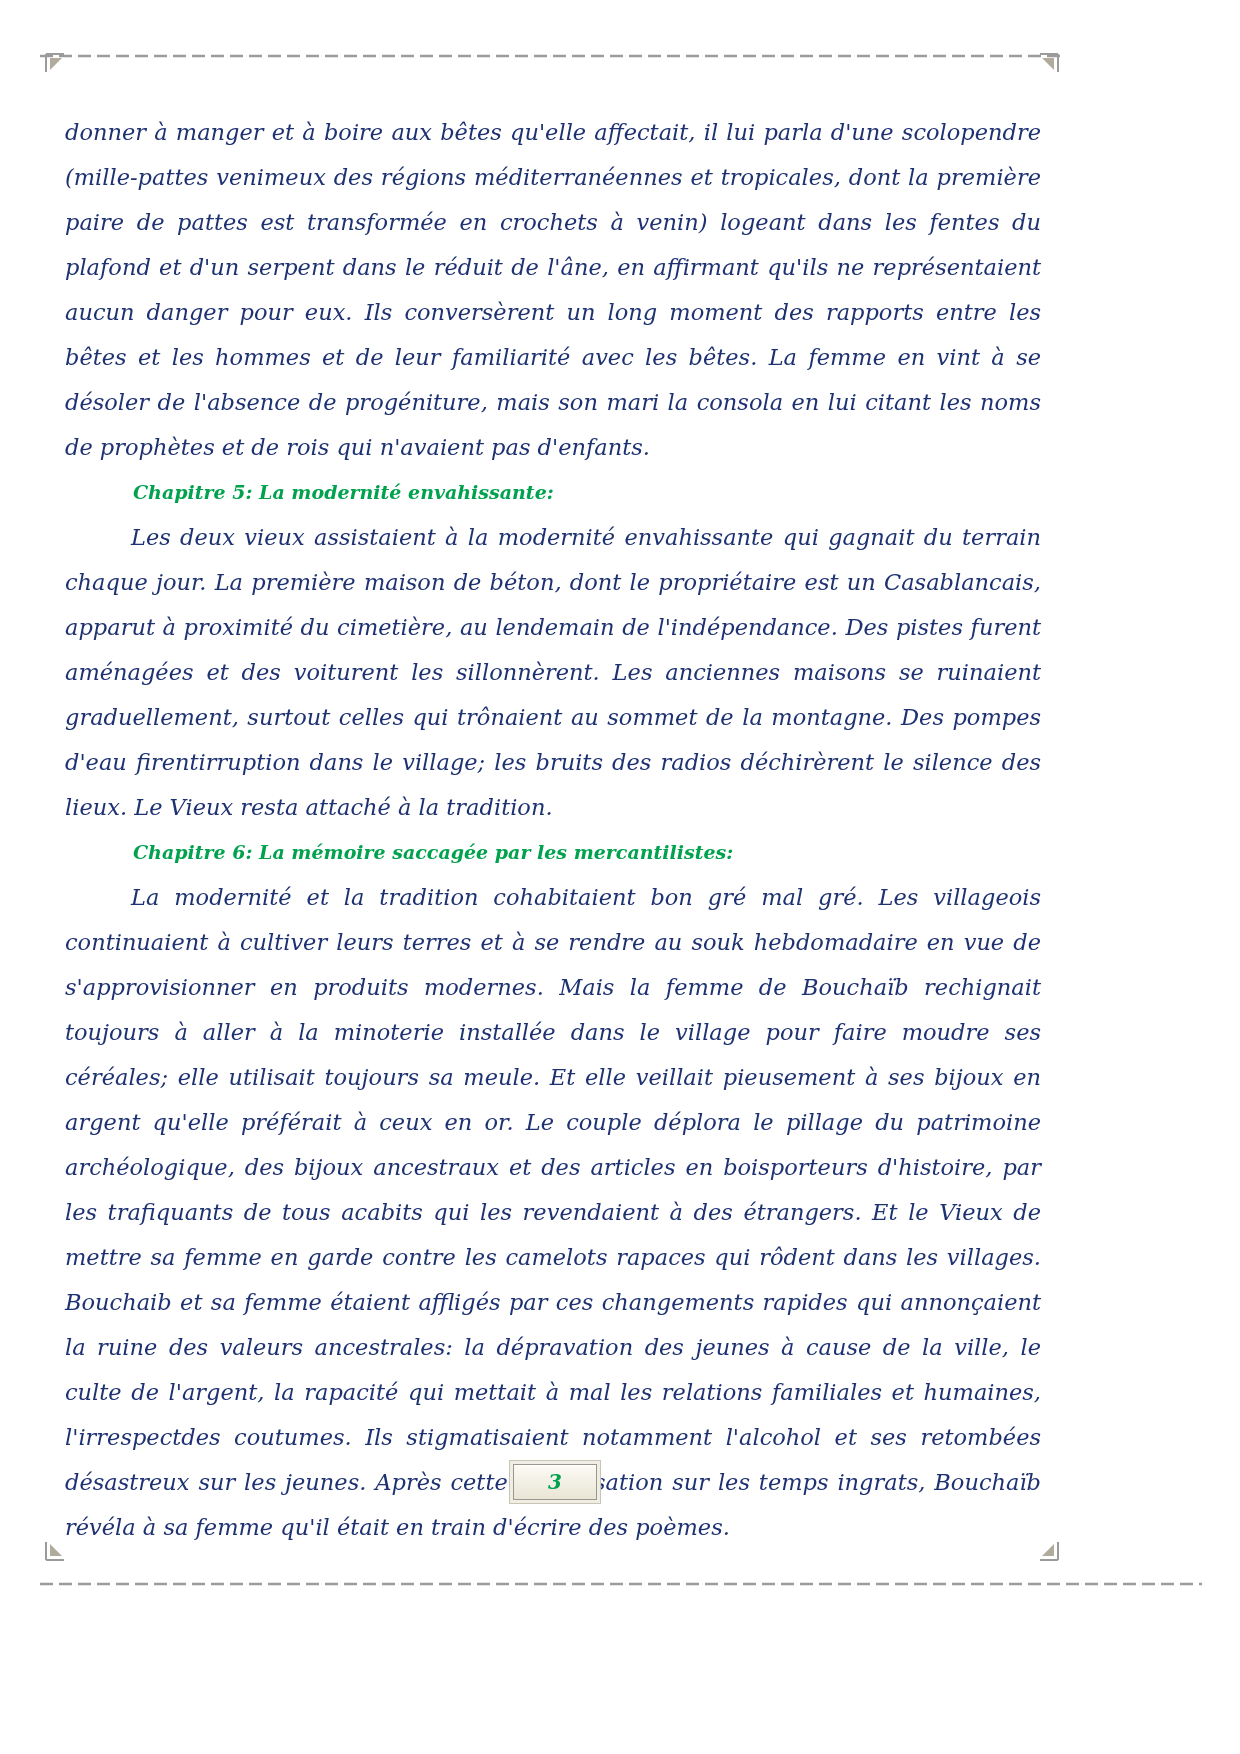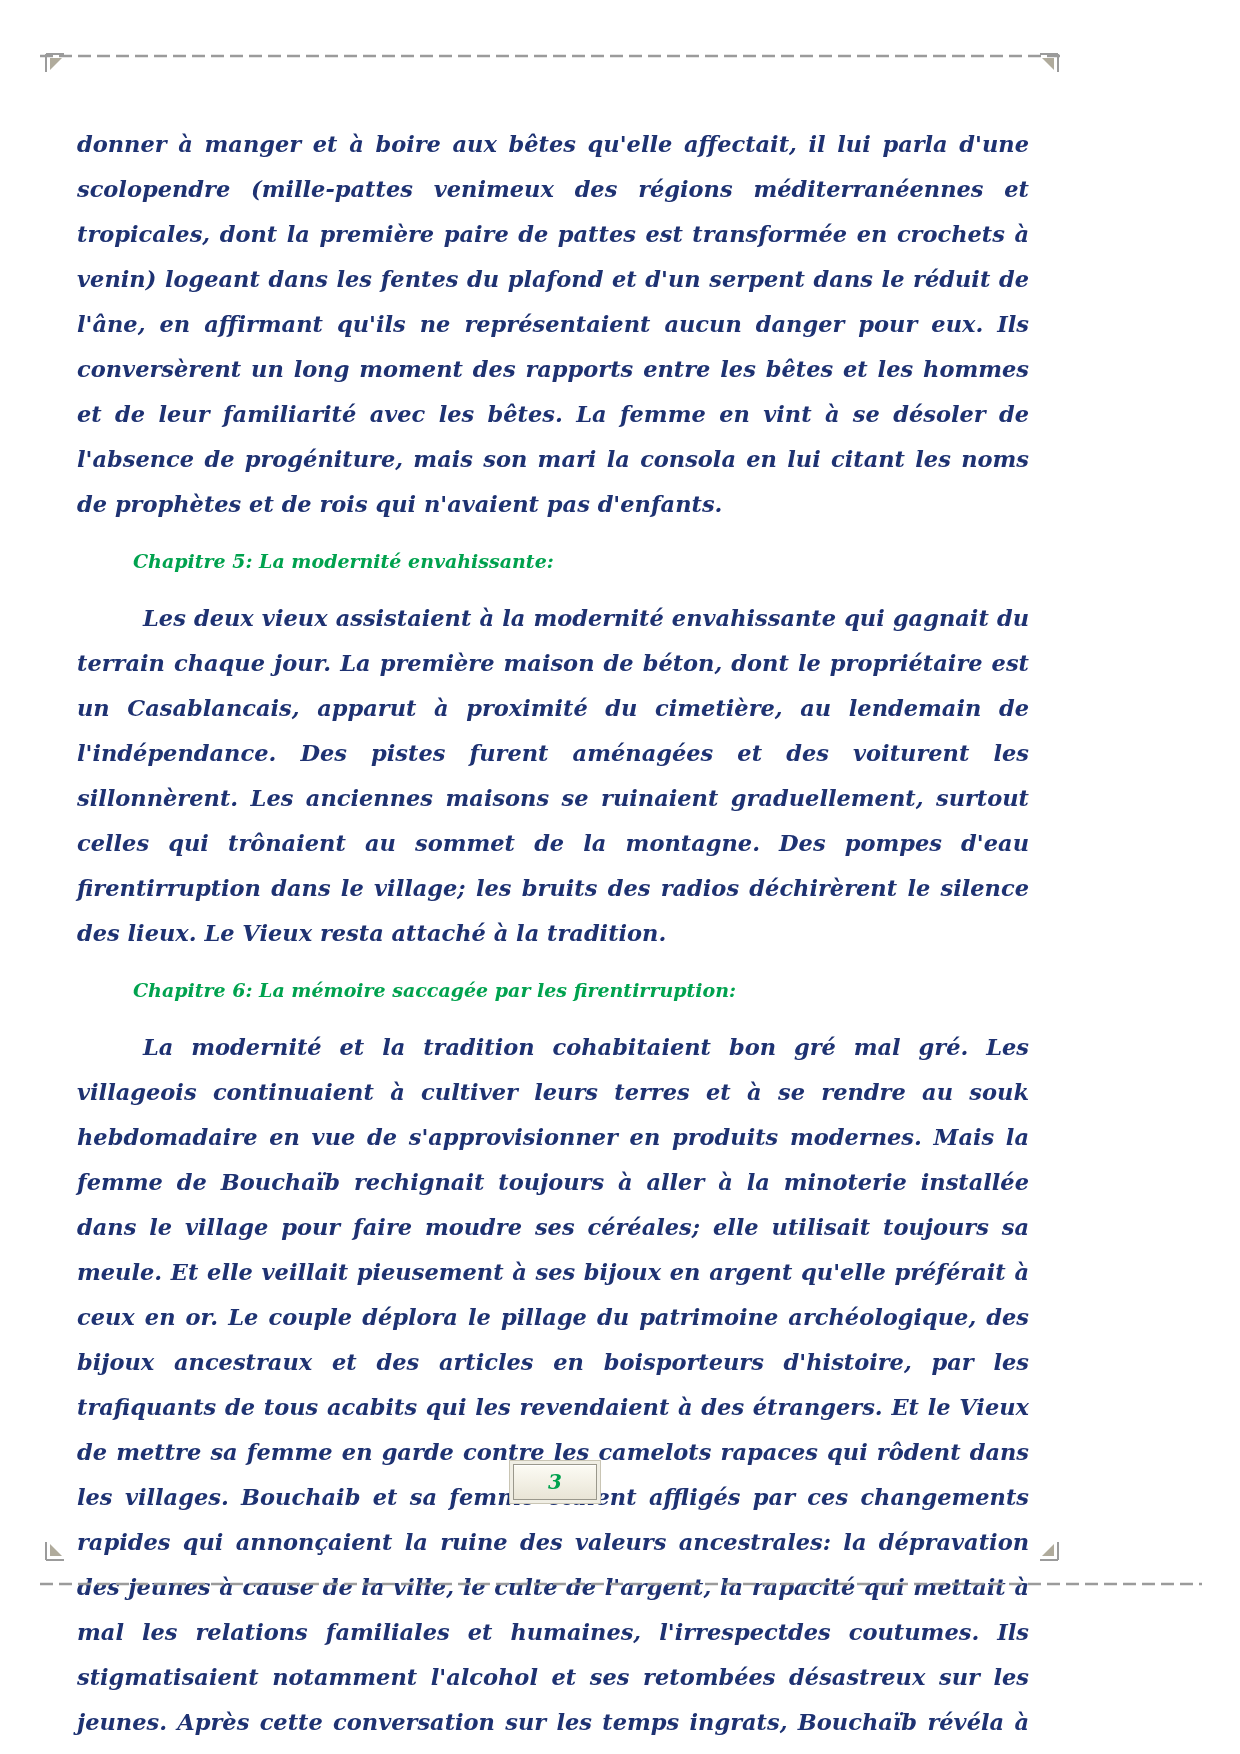--- a/index.html
+++ b/index.html
@@ -20,28 +20,27 @@
     width: 22px;
     height: 22px;
   }
   .content {
     position: absolute;
     left: 65px;
     top: 110px;
     width: 976px;
   }
   .body-text {
-    margin: 12px;
+    margin: 0;
     font-style: italic;
     font-size: 22.5px;
     line-height: 45px;
     color: var(--body-color, #1e3272);
     text-align: justify;
     text-justify: inter-word;
-    font-weight: bold;
   }
   .body-text.indent { text-indent: 66px; }
   .chapter-heading {
     margin: 0;
     font-style: italic;
     font-weight: bold;
     font-size: 19px;
     line-height: 45px;
     color: var(--heading-color, #00a24e);
     text-indent: 68px;
@@ -86,21 +85,21 @@
     <svg width="22" height="22">
       <path d="M20,2 H2 M20,2 V20" stroke="#9b9b9b" stroke-width="2" fill="none"></path>
       <path d="M16,6 L4,6 L16,18 Z" fill="#b0ab9c"></path>
     </svg>
   </div>
 
   <div class="content">
     <p class="body-text">donner à manger et à boire aux bêtes qu'elle affectait, il lui parla d'une scolopendre (mille-pattes venimeux des régions méditerranéennes et tropicales, dont la première paire de pattes est transformée en crochets à venin) logeant dans les fentes du plafond et d'un serpent dans le réduit de l'âne, en affirmant qu'ils ne représentaient aucun danger pour eux. Ils conversèrent un long moment des rapports entre les bêtes et les hommes et de leur familiarité avec les bêtes. La femme en vint à se désoler de l'absence de progéniture, mais son mari la consola en lui citant les noms de prophètes et de rois qui n'avaient pas d'enfants.</p>
     <p class="chapter-heading">Chapitre 5: La modernité envahissante:</p>
     <p class="body-text indent">Les deux vieux assistaient à la modernité envahissante qui gagnait du terrain chaque jour. La première maison de béton, dont le propriétaire est un Casablancais, apparut à proximité du cimetière, au lendemain de l'indépendance. Des pistes furent aménagées et des voiturent les sillonnèrent. Les anciennes maisons se ruinaient graduellement, surtout celles qui trônaient au sommet de la montagne. Des pompes d'eau firentirruption dans le village; les bruits des radios déchirèrent le silence des lieux. Le Vieux resta attaché à la tradition.</p>
-    <p class="chapter-heading">Chapitre 6: La mémoire saccagée par les firentirruption:</p>
+    <p class="chapter-heading">Chapitre 6: La mémoire saccagée par les mercantilistes:</p>
     <p class="body-text indent">La modernité et la tradition cohabitaient bon gré mal gré. Les villageois continuaient à cultiver leurs terres et à se rendre au souk hebdomadaire en vue de s'approvisionner en produits modernes. Mais la femme de Bouchaïb rechignait toujours à aller à la minoterie installée dans le village pour faire moudre ses céréales; elle utilisait toujours sa meule. Et elle veillait pieusement à ses bijoux en argent qu'elle préférait à ceux en or. Le couple déplora le pillage du patrimoine archéologique, des bijoux ancestraux et des articles en boisporteurs d'histoire, par les trafiquants de tous acabits qui les revendaient à des étrangers. Et le Vieux de mettre sa femme en garde contre les camelots rapaces qui rôdent dans les villages. Bouchaib et sa femme étaient affligés par ces changements rapides qui annonçaient la ruine des valeurs ancestrales: la dépravation des jeunes à cause de la ville, le culte de l'argent, la rapacité qui mettait à mal les relations familiales et humaines, l'irrespectdes coutumes. Ils stigmatisaient notamment l'alcohol et ses retombées désastreux sur les jeunes. Après cette conversation sur les temps ingrats, Bouchaïb révéla à sa femme qu'il était en train d'écrire des poèmes.</p>
   </div>
 
   <div class="page-number-box">
     <span class="page-number-label">3</span>
   </div>
 
   <div class="corner" style="top:1540px; left:44px;">
     <svg width="22" height="22">
       <path d="M2,20 H20 M2,20 V2" stroke="#9b9b9b" stroke-width="2" fill="none"></path>

